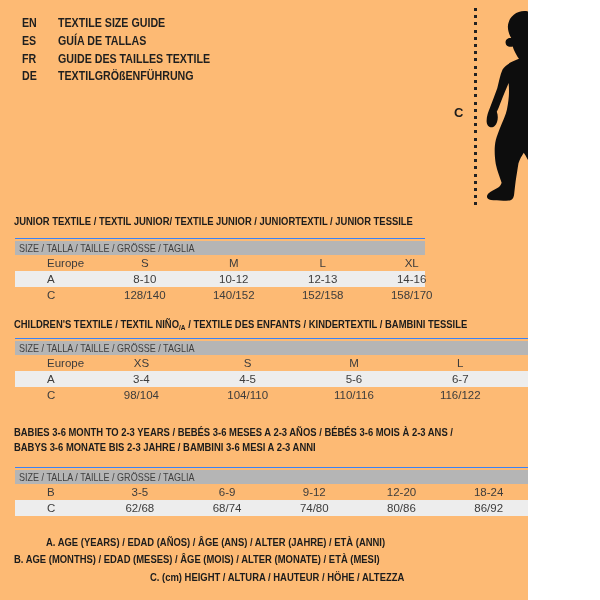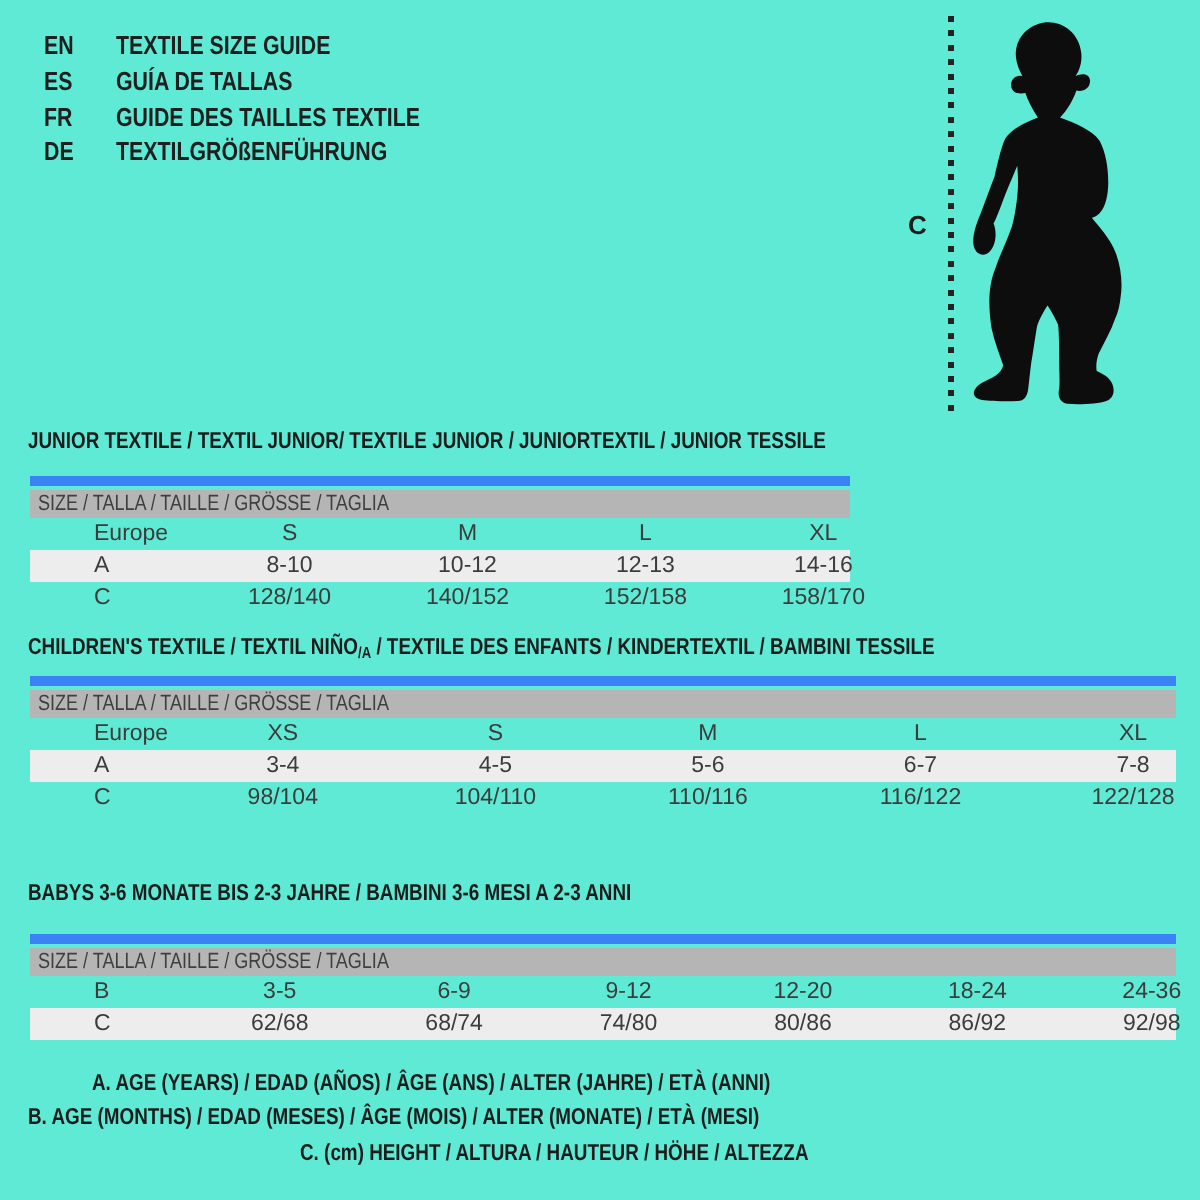--- a/index.html
+++ b/index.html
@@ -1,17 +1,17 @@
 <!DOCTYPE html>
 <html><head>
 <meta charset="utf-8">
 <style>
   html,body{margin:0;padding:0;background:#ffffff;}
   #canvas{
-    position:relative;width:600px;height:600px;background:#5eead4;overflow:hidden;
+    position:relative;width:528px;height:600px;background:#fdba74;overflow:hidden;
     font-family:"Liberation Sans","DejaVu Sans",sans-serif;
     font-stretch:condensed;
     color:#1f1f1f;
   }
   .cond{display:inline-block;transform:scaleX(0.82);transform-origin:0 50%;white-space:nowrap;}
 
   
   .lang-block{position:absolute;left:22px;top:14px;}
   .lang-row{display:flex;height:17.7px;align-items:center;font-weight:bold;font-size:13px;}
   .lang-code{width:36px;flex:0 0 36px;}
@@ -25,21 +25,21 @@
   }
   .figure-label{position:absolute;left:454px;top:105px;font-weight:bold;font-size:13px;color:#1c1c1c;}
 
   
   .tbl-title{position:absolute;left:14px;font-weight:bold;font-size:11.5px;color:#1c1c1c;white-space:nowrap;}
   .tbl-title .sub{font-size:8px;vertical-align:-2px;}
   .notes{position:absolute;left:14px;top:536px;text-align:right;}
   .note{height:17.3px;font-weight:bold;font-size:11.5px;color:#1c1c1c;}
 
   
-  .tbl{position:absolute;left:15px;border-top:5px solid #3b82f6;padding-top:2px;font-size:11.5px;color:#3c3c3c;}
+  .tbl{position:absolute;left:15px;border-top:1px solid #3b82f6;padding-top:2px;font-size:11.5px;color:#3c3c3c;}
   .t0{width:410px;} .t1{width:573px;} .t2{width:573px;}
   .bar{height:14px;line-height:14px;background:#b5b5b5;color:#3f3f3f;padding-left:4px;font-size:11px;}
   .row{display:flex;height:16px;align-items:center;}
   .row.alt{background:#ededed;}
   .c0{padding-left:4px;text-align:left;margin-left:28px;}
   .cv{text-align:center;}
   .t0 .c0{flex:0 0 13%;} .t0 .cv{flex:0 0 21.7%;}
   .t1 .c0{flex:0 0 7.2%;} .t1 .cv{flex:0 0 18.55%;}
   .t2 .c0{flex:0 0 8.6%;} .t2 .cv{flex:0 0 15.22%;}
 </style>
@@ -174,20 +174,23 @@
     <div class="row">
       <span class="c0">C</span>
       <span class="cv">98/104</span>
       <span class="cv">104/110</span>
       <span class="cv">110/116</span>
       <span class="cv">116/122</span>
       <span class="cv">122/128</span>
     </div>
   </div>
 
+  <div class="tbl-title" style="top:426px">
+    <span class="cond">BABIES 3-6 MONTH TO 2-3 YEARS / BEBÉS 3-6 MESES A 2-3 AÑOS / BÉBÉS 3-6 MOIS À 2-3 ANS /</span>
+  </div>
   <div class="tbl-title" style="top:441px">
     <span class="cond">BABYS 3-6 MONATE BIS 2-3 JAHRE / BAMBINI 3-6 MESI A 2-3 ANNI</span>
   </div>
   <div class="tbl t2" style="top:467px">
     <div class="bar"><span class="cond">SIZE / TALLA / TAILLE / GRÖSSE / TAGLIA</span></div>
     <div class="row">
       <span class="c0">B</span>
       <span class="cv">3-5</span>
       <span class="cv">6-9</span>
       <span class="cv">9-12</span>

